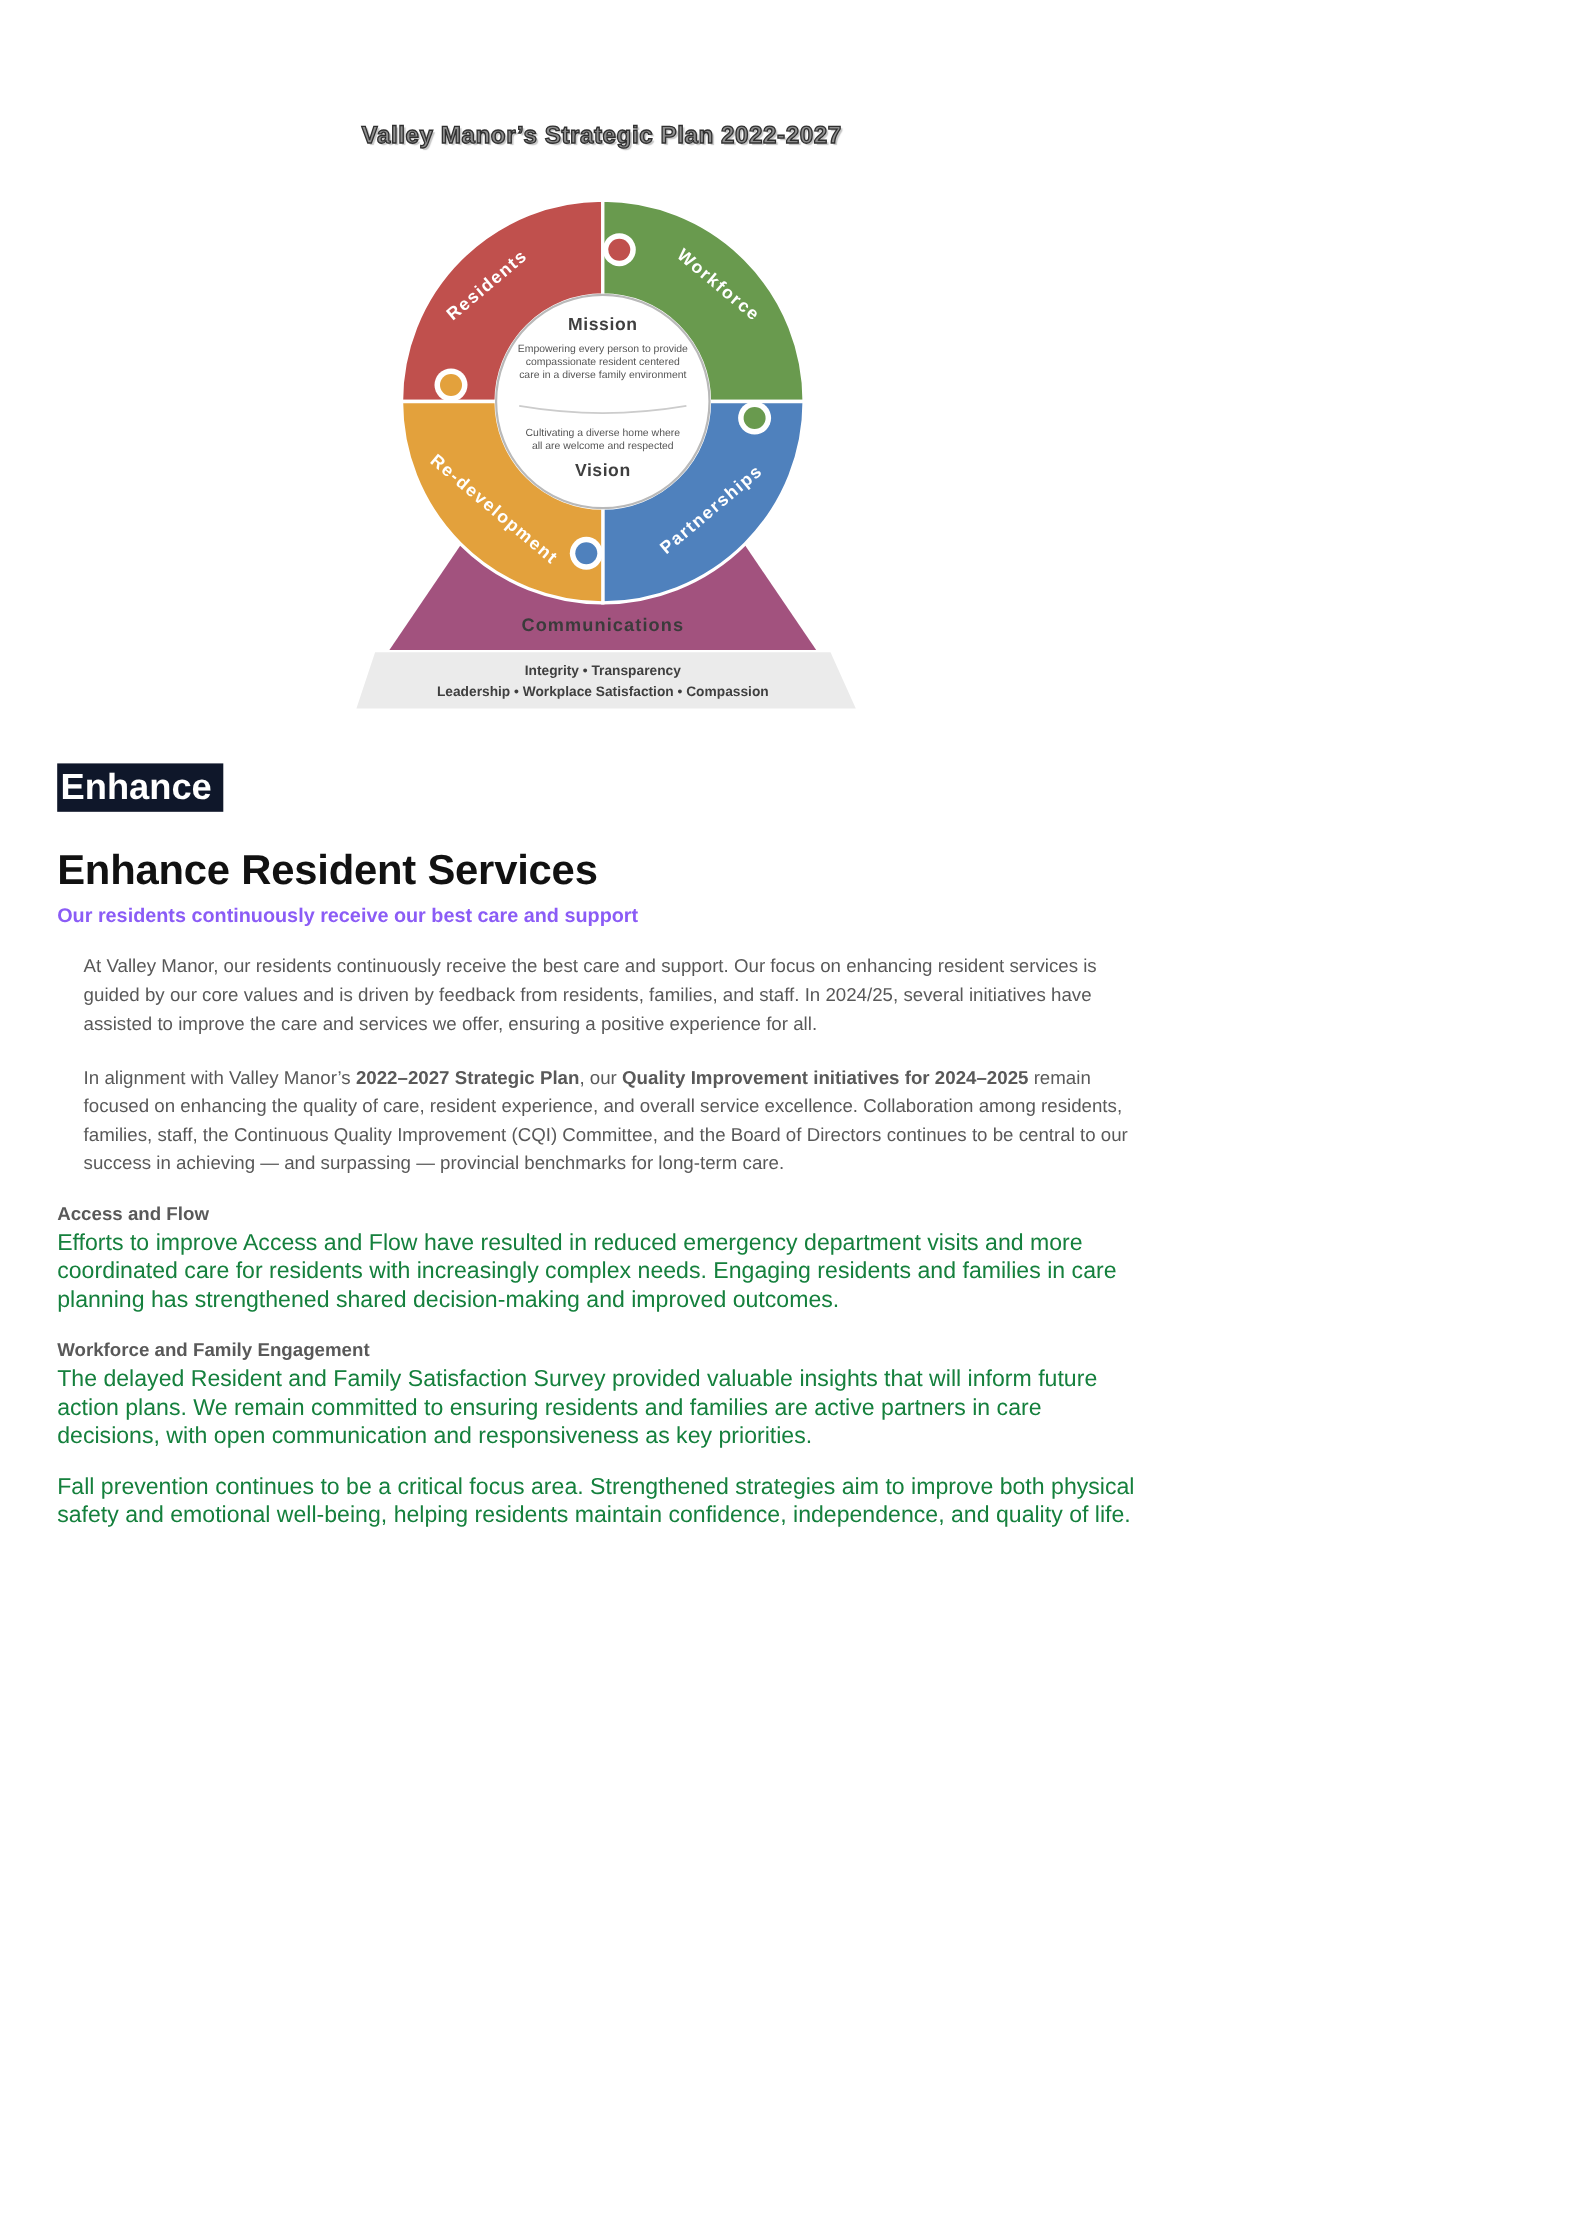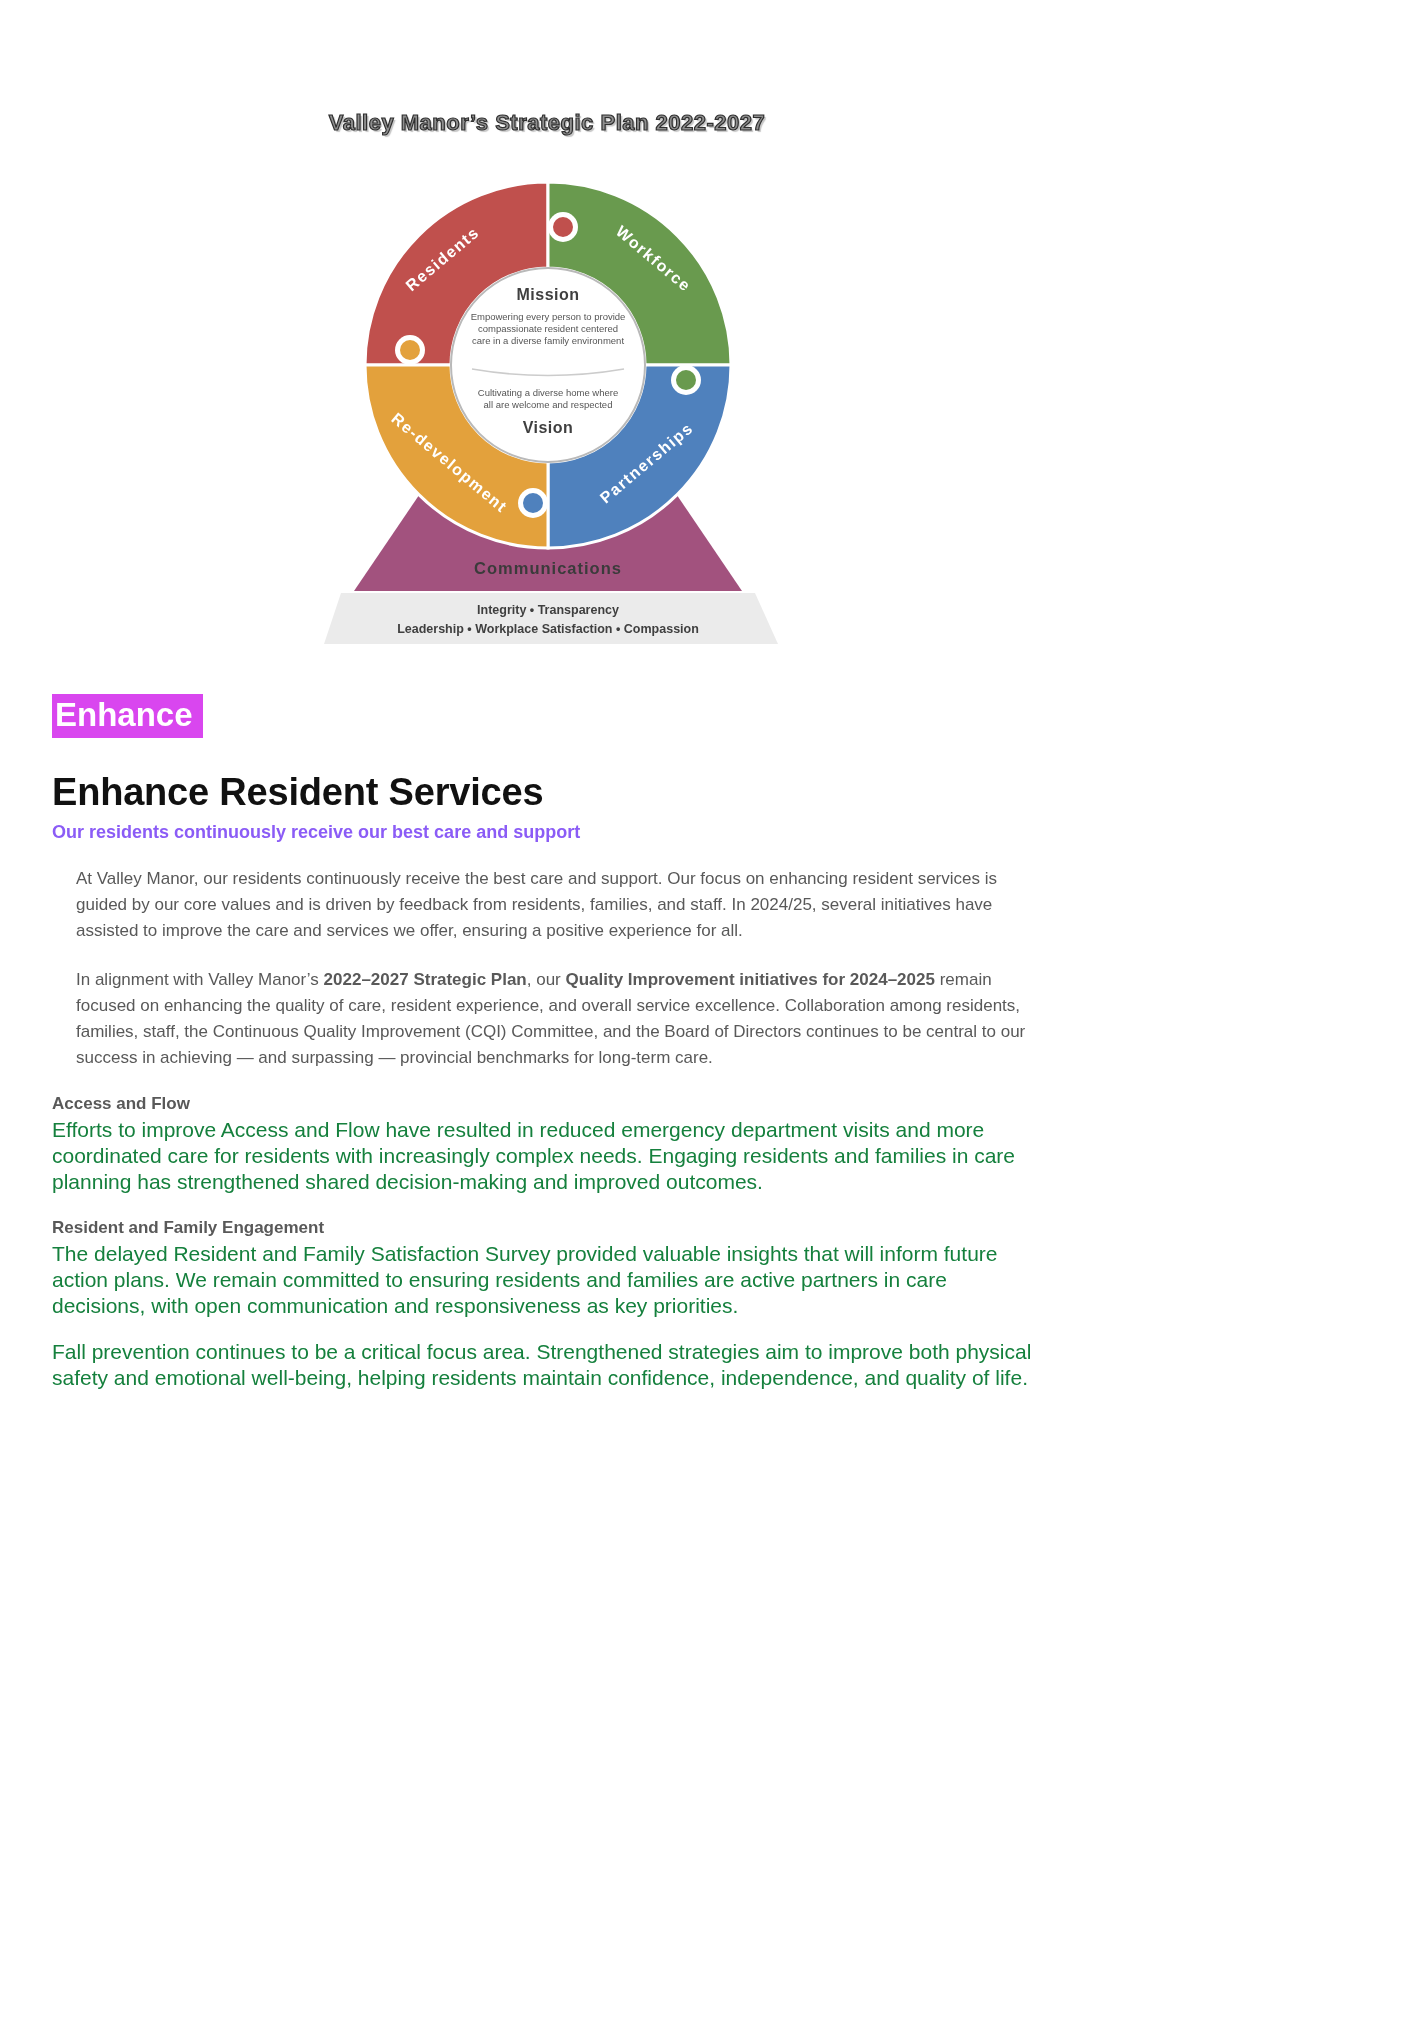--- a/index.html
+++ b/index.html
@@ -157,37 +157,37 @@
 
       <text transform="translate(126,93) rotate(-40)" text-anchor="middle" class="segment-label">Residents</text>
       <text transform="translate(330,93) rotate(40)" text-anchor="middle" class="segment-label">Workforce</text>
       <text transform="translate(126,297) rotate(40)" text-anchor="middle" class="segment-label">Re-development</text>
       <text transform="translate(330,297) rotate(-40)" text-anchor="middle" class="segment-label">Partnerships</text>
     </svg>
   </div>
 
   <div class="content">
 
-    <span class="highlight" style="background-color: #d946ef;">Enhance</span>
+    <span class="highlight" style="background-color: #0f172a;">Enhance</span>
 
     <h1 class="main-heading">Enhance Resident Services</h1>
 
     <h2 class="sub-heading">Our residents continuously receive our best care and support</h2>
 
     <p class="body-text">At Valley Manor, our residents continuously receive the best care and support. Our focus on enhancing resident services is guided by our core values and is driven by feedback from residents, families, and staff. In 2024/25, several initiatives have assisted to improve the care and services we offer, ensuring a positive experience for all.</p>
 
     <p class="body-text"><span>In alignment with Valley Manor’s </span><span class="b">2022–2027 Strategic Plan</span><span>, our </span><span class="b">Quality Improvement initiatives for 2024–2025</span><span> remain focused on enhancing the quality of care, resident experience, and overall service excellence. Collaboration among residents, families, staff, the Continuous Quality Improvement (CQI) Committee, and the Board of Directors continues to be central to our success in achieving — and surpassing — provincial benchmarks for long-term care.</span></p>
 
     <div class="section">
       <div class="section-heading">Access and Flow</div>
       <p class="section-body">Efforts to improve Access and Flow have resulted in reduced emergency department visits and more coordinated care for residents with increasingly complex needs. Engaging residents and families in care planning has strengthened shared decision-making and improved outcomes.</p>
     </div>
 
     <div class="section">
-      <div class="section-heading">Resident and Family Engagement</div>
+      <div class="section-heading">Workforce and Family Engagement</div>
       <p class="section-body">The delayed Resident and Family Satisfaction Survey provided valuable insights that will inform future action plans. We remain committed to ensuring residents and families are active partners in care decisions, with open communication and responsiveness as key priorities.</p>
     </div>
 
     <div class="section">
       <p class="section-body">Fall prevention continues to be a critical focus area. Strengthened strategies aim to improve both physical safety and emotional well-being, helping residents maintain confidence, independence, and quality of life.</p>
     </div>
 
   </div>
 </div>
 

